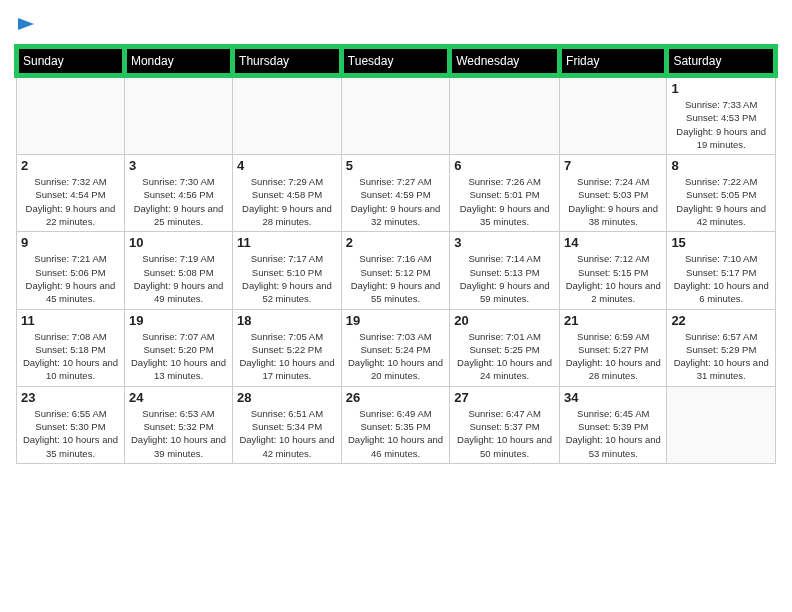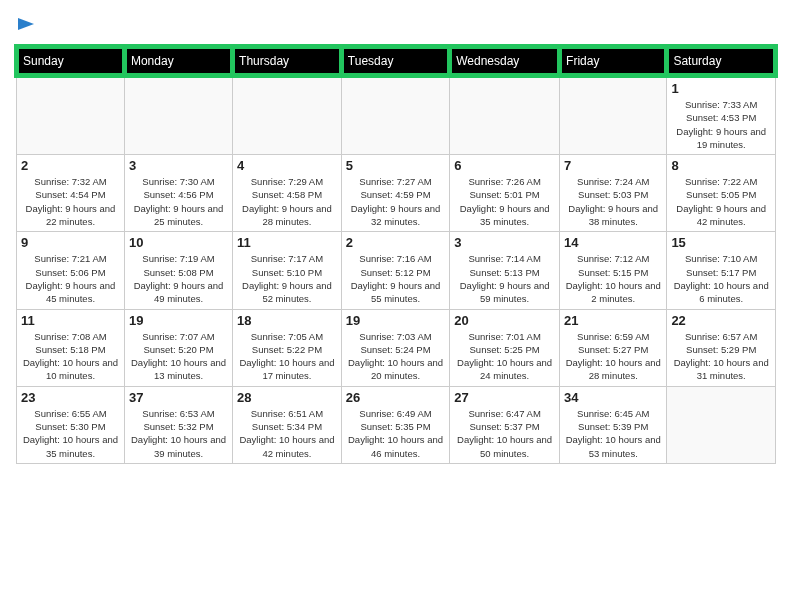--- a/index.html
+++ b/index.html
@@ -229,21 +229,21 @@
             <span class="day-number">22</span>
             <div class="day-info">Sunrise: 6:57 AM<br>Sunset: 5:29 PM<br>Daylight: 10 hours and 31 minutes.</div>
           </td>
         </tr>
         <tr>
           <td>
             <span class="day-number">23</span>
             <div class="day-info">Sunrise: 6:55 AM<br>Sunset: 5:30 PM<br>Daylight: 10 hours and 35 minutes.</div>
           </td>
           <td>
-            <span class="day-number">37</span>
+            <span class="day-number">24</span>
             <div class="day-info">Sunrise: 6:53 AM<br>Sunset: 5:32 PM<br>Daylight: 10 hours and 39 minutes.</div>
           </td>
           <td>
             <span class="day-number">28</span>
             <div class="day-info">Sunrise: 6:51 AM<br>Sunset: 5:34 PM<br>Daylight: 10 hours and 42 minutes.</div>
           </td>
           <td>
             <span class="day-number">26</span>
             <div class="day-info">Sunrise: 6:49 AM<br>Sunset: 5:35 PM<br>Daylight: 10 hours and 46 minutes.</div>
           </td>

